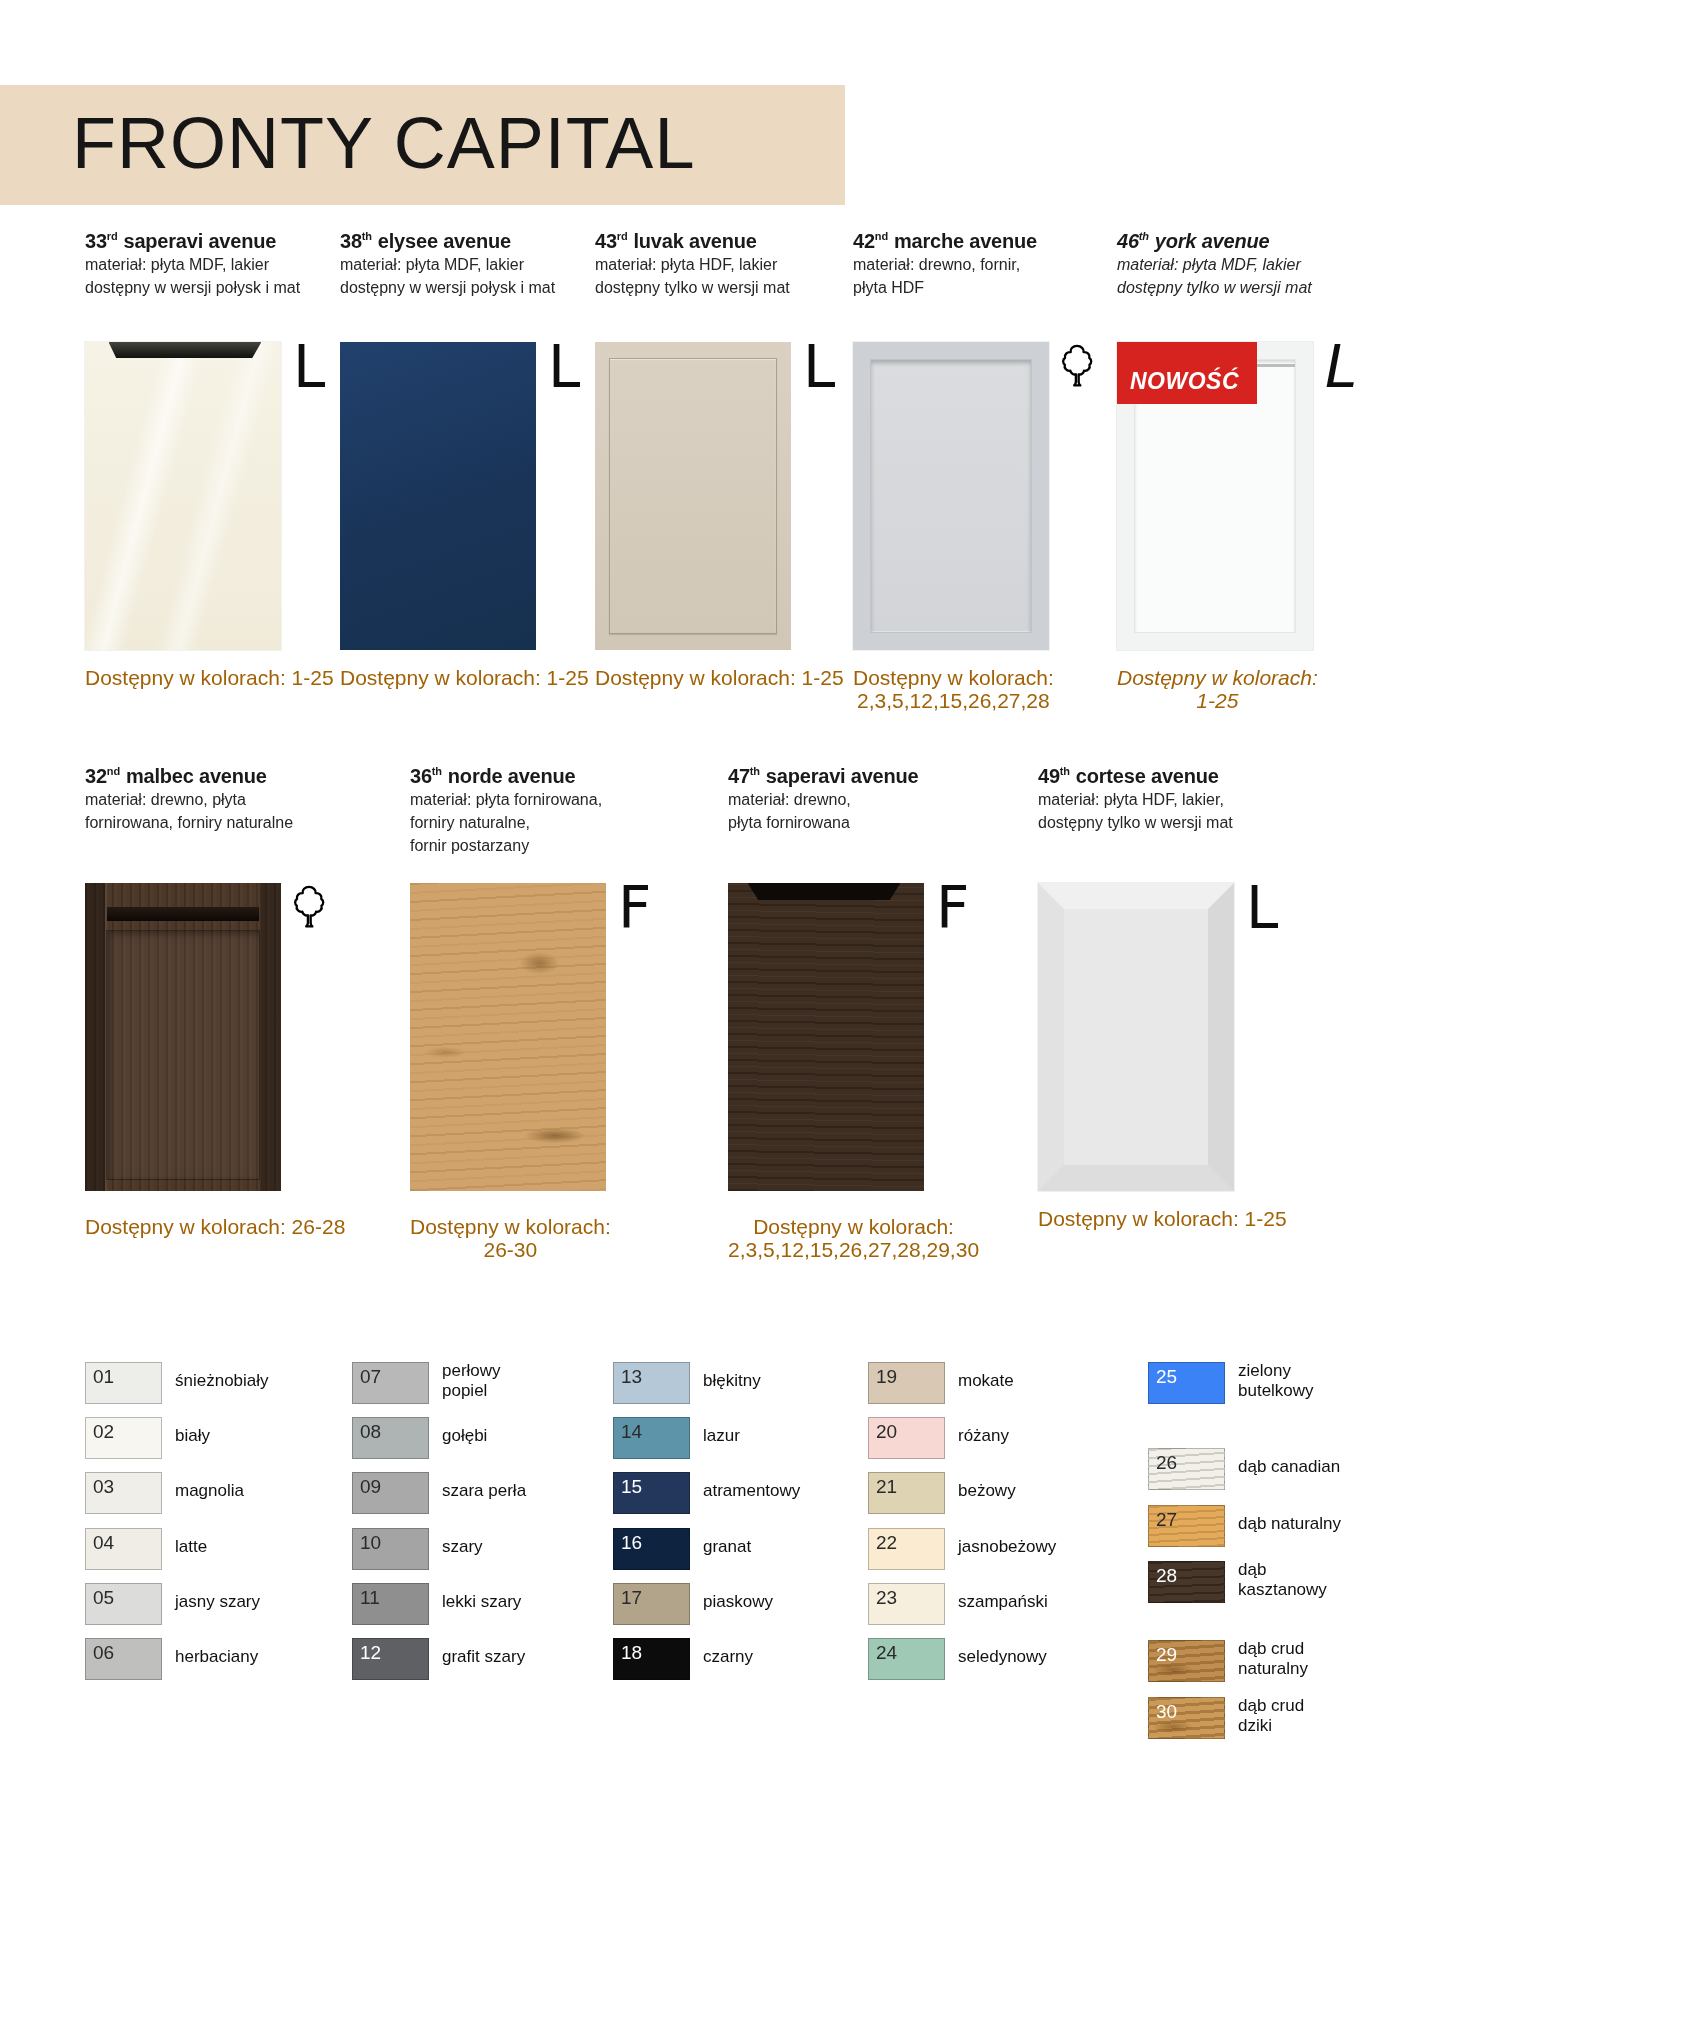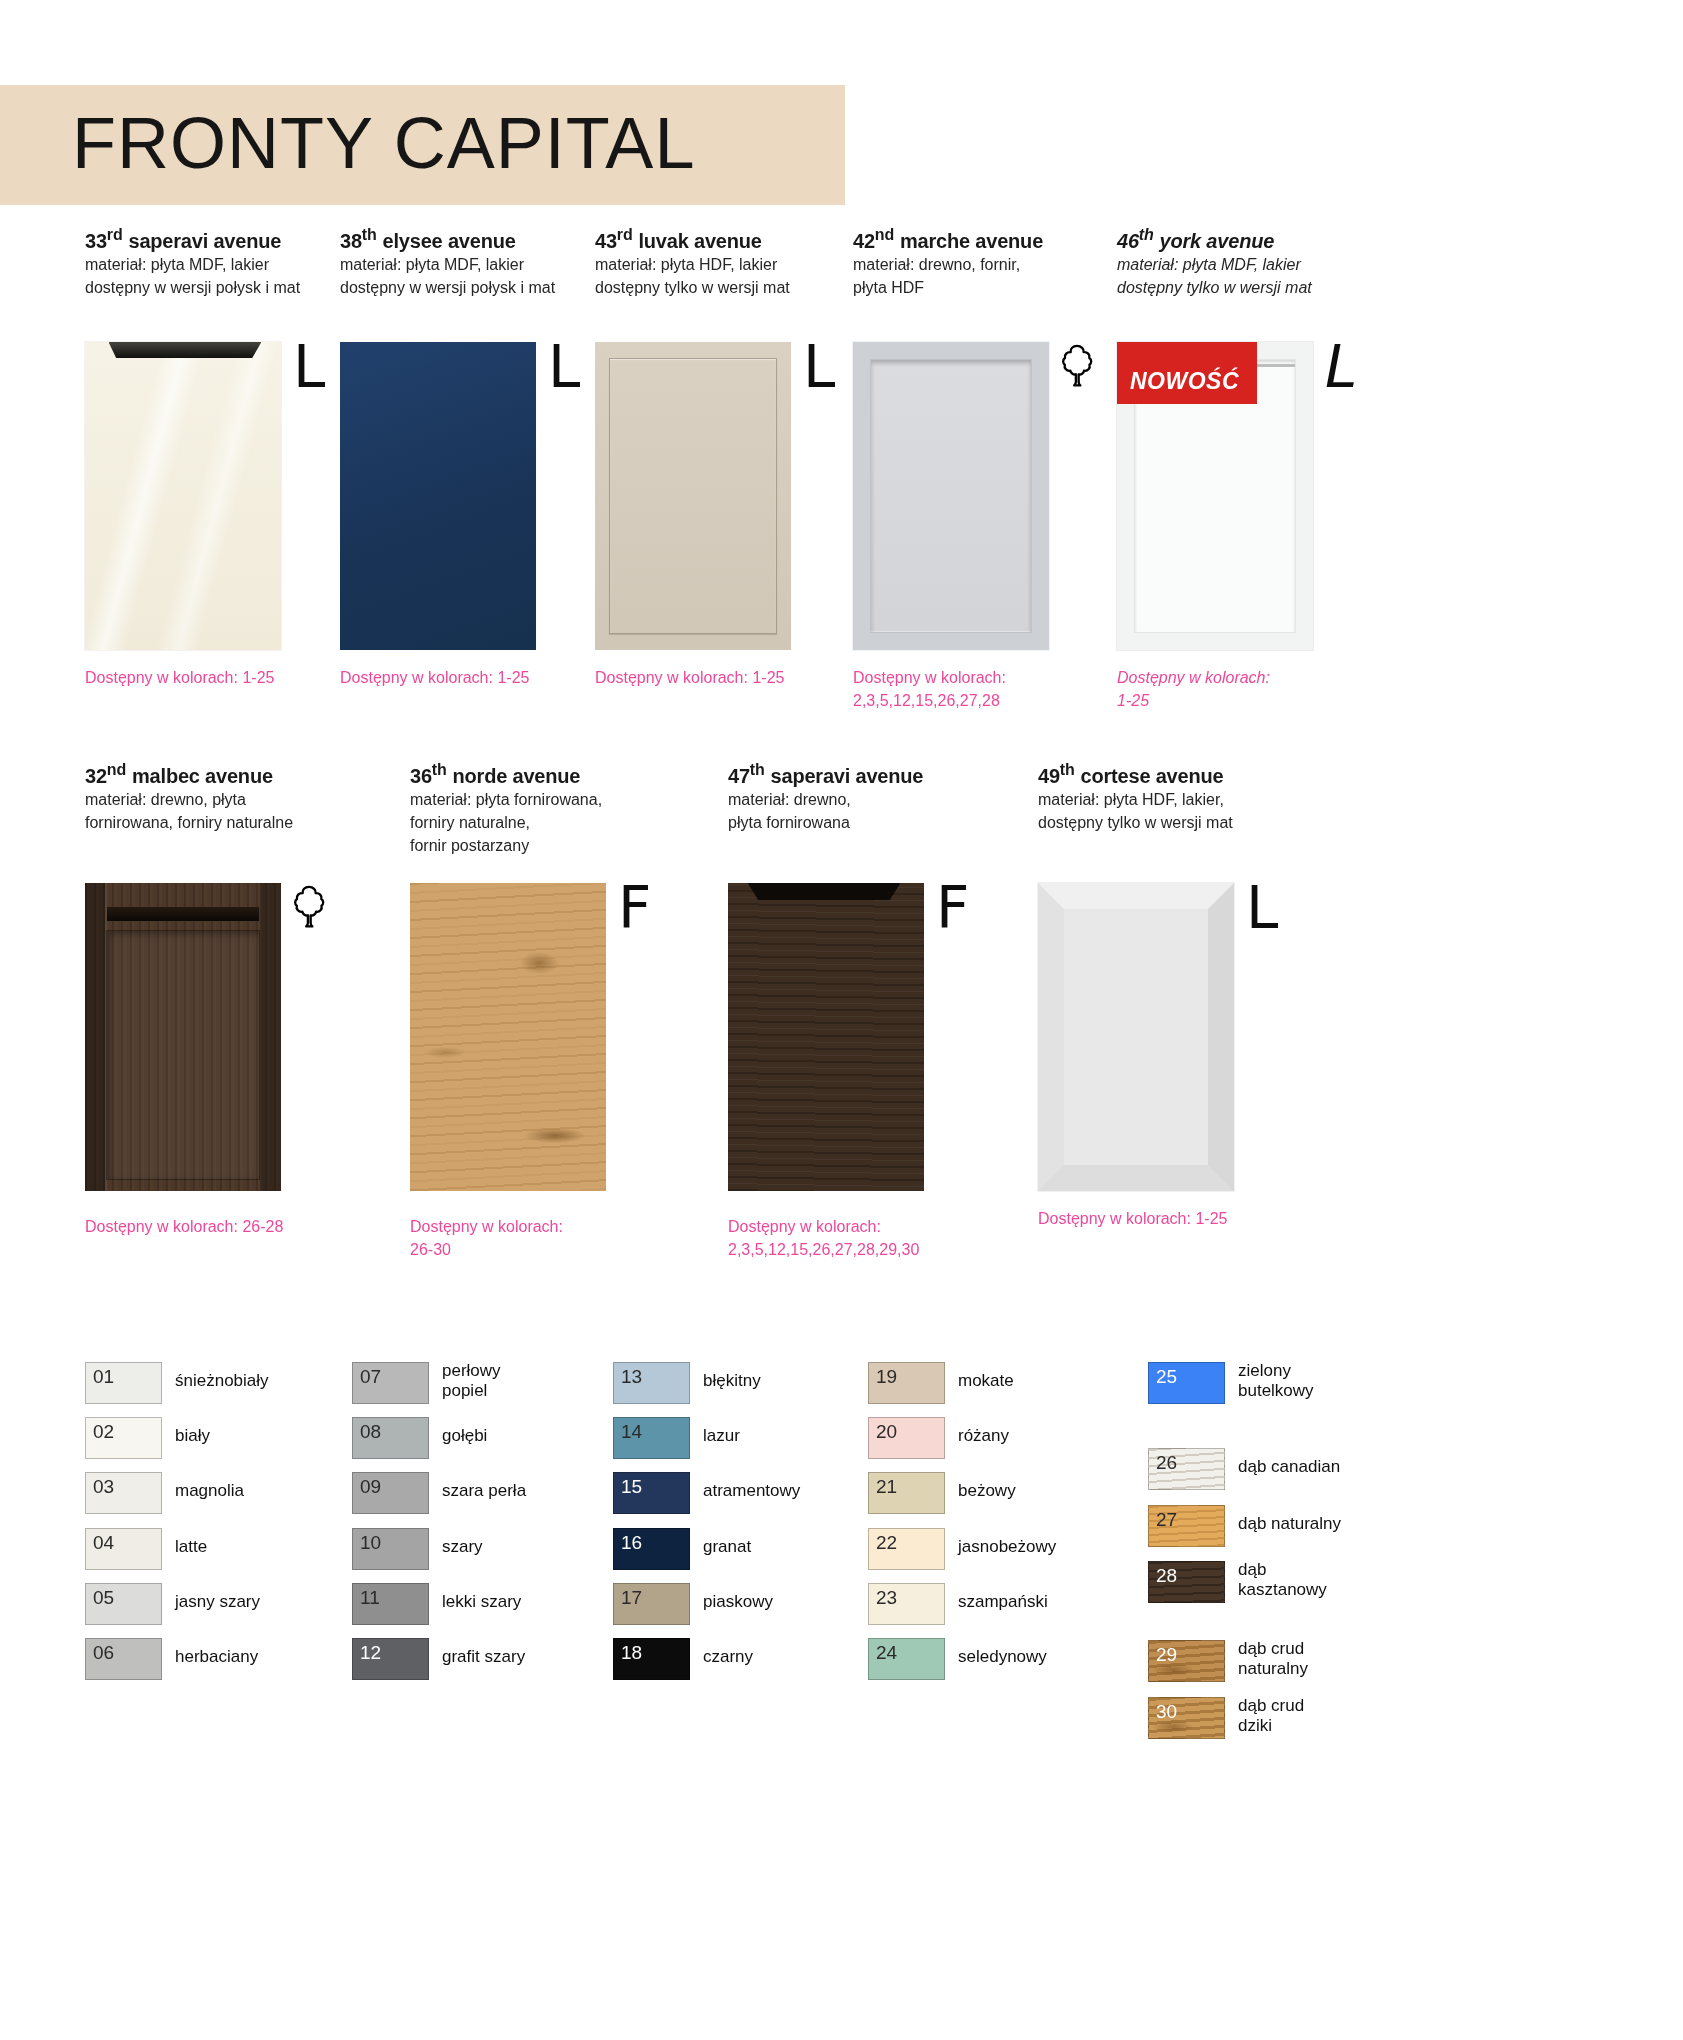--- a/index.html
+++ b/index.html
@@ -12,24 +12,24 @@
   .band { position:absolute; left:0; top:85px; width:845px; height:120px; background:#ecd9c1; }
   .band-title {
     position:absolute; left:72px; top:50%; transform:translateY(-52%);
     font-size:72px; letter-spacing:1px; color:#161616; white-space:nowrap;
     font-family:"Liberation Sans", sans-serif; font-weight:400;
   }
 
   
   .card { position:absolute; width:252px; }
   .p-title { font-size:20px; font-weight:bold; letter-spacing:-0.2px; white-space:nowrap; }
-  .p-title sup { font-size:16px; line-height:0; vertical-align:super; }
+  .p-title sup { font-size:11px; line-height:0; vertical-align:super; }
   .p-name { margin-left:6px; }
   .p-mat { font-size:16px; line-height:23px; color:#262626; white-space:nowrap; }
-  .p-caption { position:absolute; left:0; font-size:16px; line-height:23px; color:#ec4899; white-space:nowrap; }
+  .p-caption { position:absolute; left:0; font-size:21px; line-height:23px; color:#a16207; white-space:nowrap;text-align:center; }
 
   .panel { position:absolute; left:0; width:196px; height:308px; }
   .row1 .panel { top:112px; }
   .row2 .panel { top:118px; }
 
   .marking {
     position:absolute; left:208px; font-size:58px; line-height:0.82; color:#0e0e0e;
     font-family:"DejaVu Sans", sans-serif; font-weight:400;
   }
   .row1 .marking { top:114px; }

